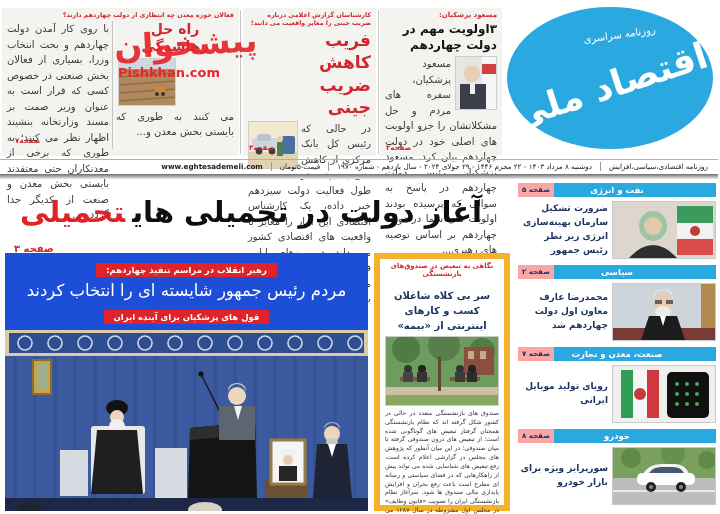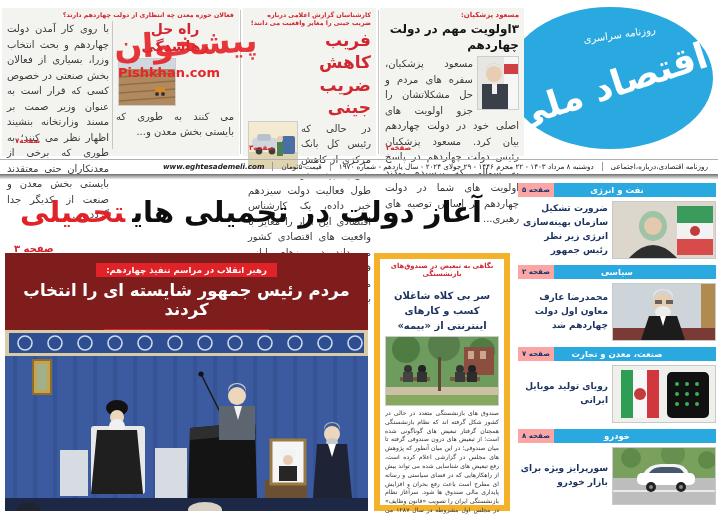--- a/index.html
+++ b/index.html
@@ -8,21 +8,21 @@
   .panel{position:absolute;top:8px;height:148px;background:#f3f3f0;box-sizing:border-box;padding:3px 5px;}
   .vrule{position:absolute;top:10px;height:144px;width:1px;background:#c6c6c6;}
   .kicker-red{color:#d22630;font-size:7px;font-weight:bold;text-align:right;line-height:1.3;}
   .page-ref{position:absolute;left:6px;bottom:4px;color:#d22630;font-size:7px;font-weight:bold;}
   .body-txt{font-size:10px;color:#3a3a3a;text-align:justify;line-height:1.55;}
 
   
   .logo-box{position:absolute;left:502px;top:2px;width:216px;height:156px;background:#fff;}
 
   
-  .art-a{left:380px;width:144px;}
+  .art-a{left:380px;width:122px;}
   .h-a{font-size:12px;font-weight:bold;color:#141414;line-height:1.3;margin:2px 0 3px;text-align:right;}
   .a-photo{float:right;width:40px;height:52px;margin-left:4px;border:1px solid #cdcdcd;background:#e8e6e2;}
 
   
   .art-b{left:243px;width:133px;}
   .h-b{color:#d22630;font-size:17px;font-weight:bold;text-align:right;line-height:1.3;margin:2px 0 3px;width:80px;}
   .b-photo{float:left;width:48px;height:46px;margin-right:3px;border:1px solid #cdcdcd;background:#f3ead1;}
 
   
   .art-c{left:2px;width:237px;}
@@ -32,35 +32,35 @@
   .c-left{flex:1;position:relative;}
   .h-c{color:#d22630;font-size:14px;font-weight:bold;text-align:center;line-height:1.2;}
   .c-photo{display:block;width:56px;height:46px;margin:3px 58px 3px 2px;border:1px solid #cdcdcd;background:#cfd8e0;}
   .wm-fa{position:absolute;left:112px;top:16px;font-size:33px;font-weight:bold;color:#e5262b;opacity:.92;transform:rotate(-3deg);z-index:5;pointer-events:none;}
   .wm-en{position:absolute;left:116px;top:57px;font-size:13px;font-weight:bold;color:#e5262b;direction:ltr;z-index:5;pointer-events:none;}
 
   
   .hrule{position:absolute;left:0;top:159px;width:718px;height:1px;background:#b0b0b0;}
   .infobar{position:absolute;left:2px;top:161px;width:714px;height:11px;display:flex;direction:rtl;align-items:center;font-size:7.2px;color:#222;}
   .infobar span{padding:0 8px;border-left:1px solid #9a9a9a;white-space:nowrap;}
-  .infobar span:last-child{border-left:none;font-style:italic;}
+  .infobar span:last-child{border-left:none;}
   .site{direction:ltr;font-weight:bold;}
   .thickbar{position:absolute;left:0;top:174px;width:718px;height:5px;background:linear-gradient(180deg,#6e6e6e,#ededed);}
 
   
   .lead-kicker{position:absolute;left:0;top:183px;width:502px;text-align:center;font-size:9.5px;font-weight:bold;color:#222;}
   .lead-headline{position:absolute;left:0;top:195px;width:502px;text-align:center;font-size:29px;font-weight:bold;color:#0e0e0e;}
   .lead-accent{color:#e02328;margin-right:7px;}
   .lead-pageref{position:absolute;left:14px;top:243px;font-size:10px;color:#d22630;font-weight:bold;}
 
   
-  .pstory{position:absolute;left:5px;top:253px;width:363px;height:258px;background:#7f1d1d;}
+  .pstory{position:absolute;left:5px;top:253px;width:363px;height:258px;background:#1d4ed8;}
   .ps-head{padding-top:5px;text-align:center;}
   .badge{display:inline-block;background:#e02328;color:#fff;font-size:8.5px;font-weight:bold;padding:2px 10px;}
-  .ps-title{color:#fff;font-size:16.5px;font-weight:bold;margin:4px 0 5px;text-align:center;}
+  .ps-title{color:#fff;font-size:16.5px;font-weight:normal;margin:4px 0 5px;text-align:center;}
   .ps-photo{position:absolute;left:0;top:77px;width:363px;height:181px;}
 
   
   .obox{position:absolute;left:374px;top:253px;width:136px;height:258px;border:6px solid #f3b229;background:#fff;
         box-sizing:border-box;padding:3px 5px;text-align:center;}
   .ob-kicker{color:#d22630;font-size:6.8px;font-weight:bold;}
   .ob-title{color:#1d3461;font-size:10px;font-weight:bold;line-height:1.5;margin:10px 0 3px;}
   .ob-photo{width:112px;height:68px;margin:0 auto 3px;display:block;border:1px solid #cdcdcd;background:#6d9c5e;}
   .ob-body{font-size:6.1px;line-height:1.45;text-align:justify;color:#333;height:110px;overflow:hidden;}
 
@@ -144,21 +144,21 @@
     </div>
     <div class="wm-fa">پیشخوان</div>
     <div class="wm-en">Pishkhan.com</div>
   </div>
 
   <div class="vrule" style="left:240px;"></div>
   <div class="vrule" style="left:378px;"></div>
 
   <div class="hrule"></div>
   <div class="infobar">
-    <span>روزنامه اقتصادی،درباره،اجتماعی</span>
+    <span>روزنامه اقتصادی،سیاسی،افزایش</span>
     <span>دوشنبه ۸ مرداد ۱۴۰۳ - ۲۲ محرم ۱۴۴۶ - ۲۹ جولای ۲۰۲۴ - سال یازدهم - شماره ۱۹۷۰</span>
     <span>قیمت-۵تومان</span>
     <span class="site">www.eghtesademeli.com</span>
   </div>
   <div class="thickbar"></div>
 
   <div class="lead-headline">
     <span>آغاز دولت در تحمیلی های</span><span class="lead-accent">تحمیلی</span>
   </div>
   <div class="lead-pageref">صفحه ۳</div>

